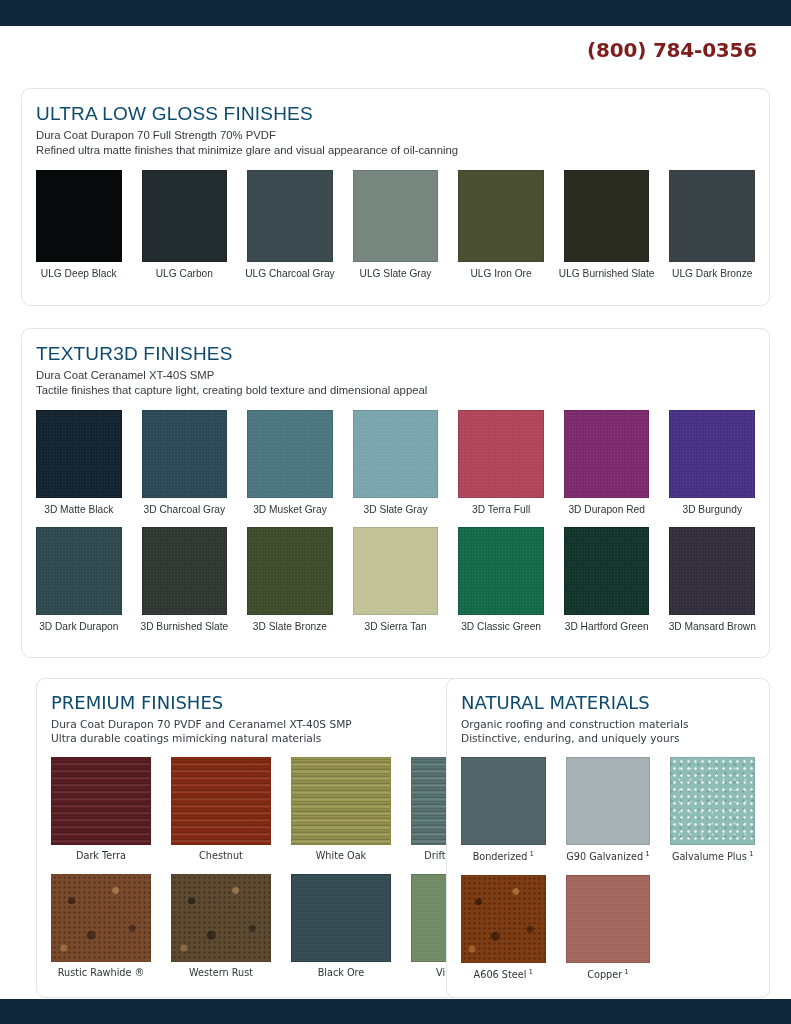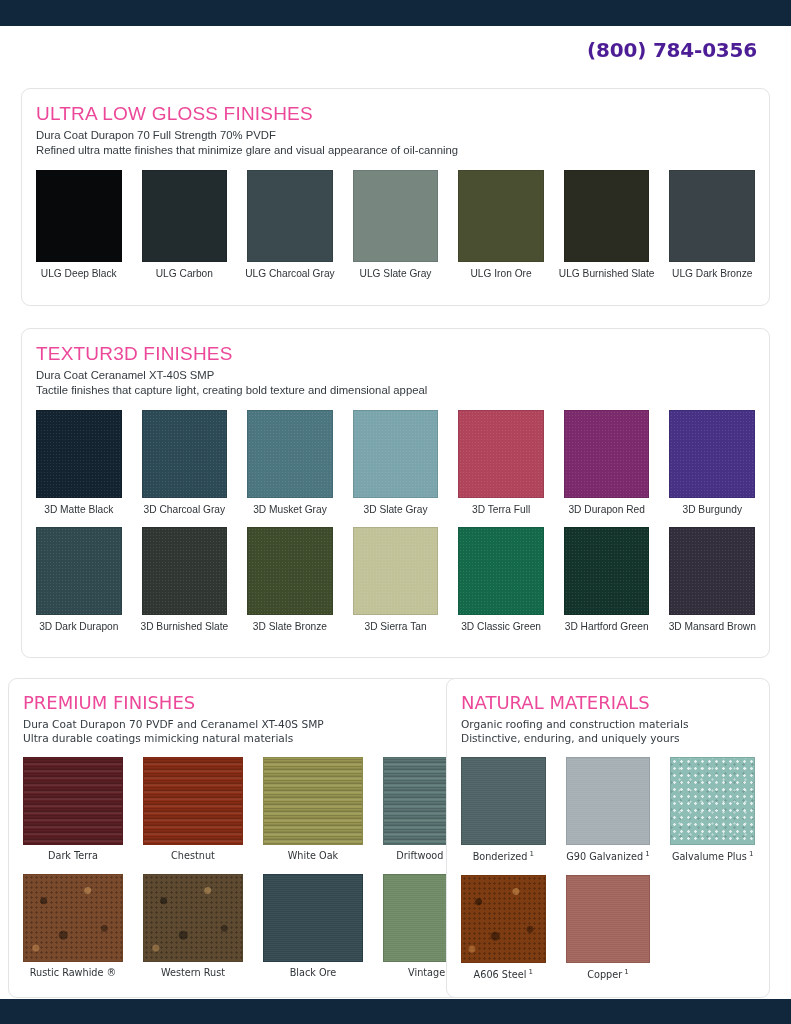--- a/index.html
+++ b/index.html
@@ -39,35 +39,35 @@
   .phone-row {
     position: absolute;
     top: 38px;
     right: 34px;
     text-align: right;
   }
   .phone {
     font-family: "DejaVu Sans", sans-serif;
     font-size: 20px;
     font-weight: bold;
-    color: #4c1d95;
+    color: #7f1d1d;
     letter-spacing: -0.2px;
   }
 
   
   .panel {
     position: absolute;
     background: #ffffff;
     border: 1px solid #e2e4e6;
     border-radius: 9px;
   }
   .panel-pad { padding: 14px 14px 10px 14px; }
 
   .panel-title {
-    color: #ec4899;
+    color: #0c4a6e;
     font-size: 19px;
     font-weight: normal;
     letter-spacing: 0.2px;
     line-height: 1.15;
     margin-bottom: 3px;
   }
   .panel-sub {
     color: #333a40;
     font-size: 11.3px;
     line-height: 1.38;
@@ -276,21 +276,21 @@
           <div class="sw-chip tex-3d" style="background: rgb(19, 52, 42); height: 88px;"></div>
           <div class="sw-label">3D Hartford Green</div>
         </div>
         <div class="sw">
           <div class="sw-chip tex-3d" style="background: rgb(50, 46, 60); height: 88px;"></div>
           <div class="sw-label">3D Mansard Brown</div>
         </div>
       </div>
   </div>
 
-  <div class="panel panel-pad geo" id="panel-premium" style="left:8px; top:678px; width:490px; height:320px;">
+  <div class="panel panel-pad geo" id="panel-premium" style="left:36px; top:678px; width:490px; height:320px;">
     <div class="panel-title">PREMIUM FINISHES</div>
     <div class="panel-sub">Dura Coat Durapon 70 PVDF and Ceranamel XT-40S SMP</div>
     <div class="panel-sub">Ultra durable coatings mimicking natural materials</div>
     <div class="sw-row" id="pf-r0">
         <div class="sw">
           <div class="sw-chip tex-wood" style="background: rgb(94, 32, 37); height: 88px;"></div>
           <div class="sw-label">Dark Terra</div>
         </div>
         <div class="sw">
           <div class="sw-chip tex-wood" style="background: rgb(140, 46, 22); height: 88px;"></div>

